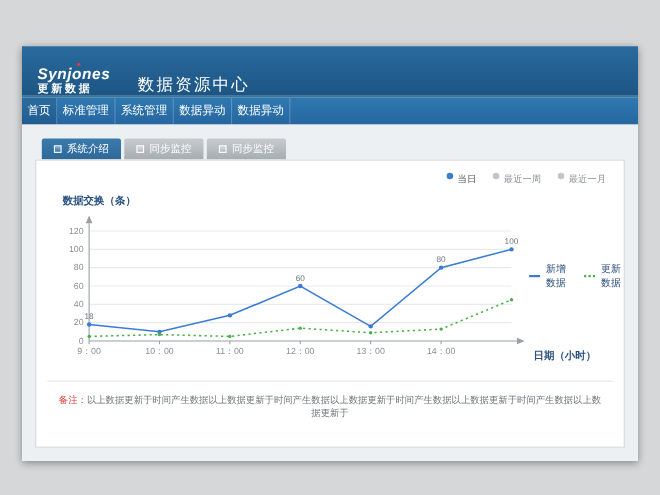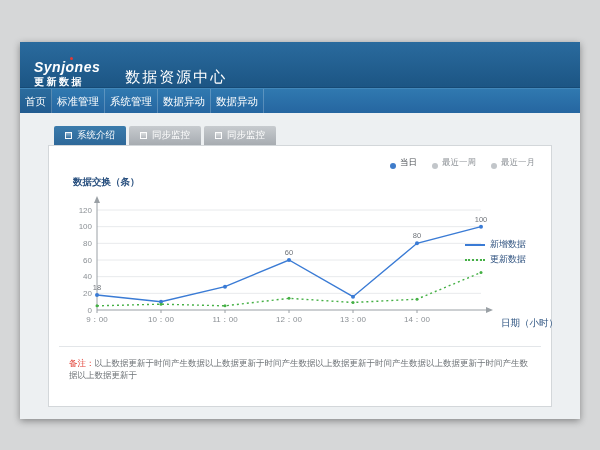--- a/index.html
+++ b/index.html
@@ -24,41 +24,41 @@
   .icon-power{width:8px;height:8px;position:relative;display:inline-block}
   .icon-power::before{content:'';position:absolute;top:1px;left:1px;width:6px;height:6px;border:1px solid #fff;border-radius:50%;box-sizing:border-box}
   .icon-power::after{content:'';position:absolute;top:0;left:4px;width:1px;height:3px;background:#fff}
 
   
   .navbar{height:25px;background:linear-gradient(#3079b0,#2565a0);border-top:1px solid #4287ba;display:flex}
   .nav-item{line-height:25px;padding:0 5px;font-size:10.5px;color:#fff;border-right:1px solid rgba(255,255,255,.22);cursor:pointer;white-space:nowrap}
   .nav-item.active{background:rgba(0,0,0,.10)}
 
   
-  .content{position:absolute;left:0;right:0;top:71px;bottom:0;background:#edf0f2;padding:13px 28px 12px;box-sizing:border-box}
+  .content{position:absolute;left:0;right:0;top:71px;bottom:0;background:#edf0f2;padding:13px 12px 12px;box-sizing:border-box}
   .tabs{display:flex;gap:3px;padding-left:6px}
   .tab{display:flex;align-items:center;gap:5px;height:19px;padding:0 11px;font-size:9.5px;color:#fff;border-radius:2px 2px 0 0;cursor:pointer;white-space:nowrap}
   .tab.active{background:linear-gradient(#3a7bac,#2e6899)}
   .tab.inactive{background:linear-gradient(#c7cbcf,#a7acb1)}
   .tab-icon{width:7px;height:7px;border:1px solid rgba(255,255,255,.95);box-sizing:border-box;background:linear-gradient(rgba(255,255,255,.45),rgba(255,255,255,0))}
 
   .panel{position:relative;background:#fff;border:1px solid #d3d7da;height:calc(100% - 19px);box-sizing:border-box}
   .filter-legend{position:absolute;top:11px;right:16px;display:flex;gap:15px}
-  .f-item{display:flex;align-items:flex-end;gap:4px;font-size:8.5px;color:#8b9095;cursor:pointer}
+  .f-item{display:flex;align-items:flex-start;gap:4px;font-size:8.5px;color:#8b9095;cursor:pointer}
   .f-dot{width:6px;height:6px;border-radius:50%;background:#c2c6ca}
   .ylabel{position:absolute;top:30px;left:24px;font-size:9.5px;font-weight:bold;color:#29507f}
   .chart{position:absolute;top:46px;left:18px}
   svg text.tick{font-size:8px;fill:#8b9095}
   svg text.plabel{font-size:7.5px;fill:#6f747a}
-  .series-legend{position:absolute;top:92px;right:6px;width:80px;display:flex;flex-direction:column;gap:2px}
+  .series-legend{position:absolute;top:92px;right:6px;width:80px;display:flex;flex-direction:row;gap:16px}
   .s-item{display:flex;align-items:center;gap:5px;font-size:9px;color:#2b4f7d;cursor:pointer}
   .s-sample{width:20px;height:0;border-top:2px solid #888}
-  .xlabel{position:absolute;top:171px;left:452px;font-size:9.5px;font-weight:normal;color:#29507f;white-space:nowrap}
+  .xlabel{position:absolute;top:171px;left:452px;font-size:9.5px;font-weight:bold;color:#29507f;white-space:nowrap}
   .divider{position:absolute;left:10px;right:10px;top:200px;border-top:1px solid #e3e6e9}
-  .note{position:absolute;top:212px;left:20px;right:20px;text-align:left;font-size:8.5px;color:#6f7478;line-height:1.4}
+  .note{position:absolute;top:212px;left:20px;right:20px;text-align:center;font-size:8.5px;color:#6f7478;line-height:1.4}
   .note-label{color:#e03a2f}
 </style>
 </head>
 <body>
 
 <div class="window">
 
   <div class="topbar">
     <div class="logo">
       <div class="logo-en">Synjones</div>

